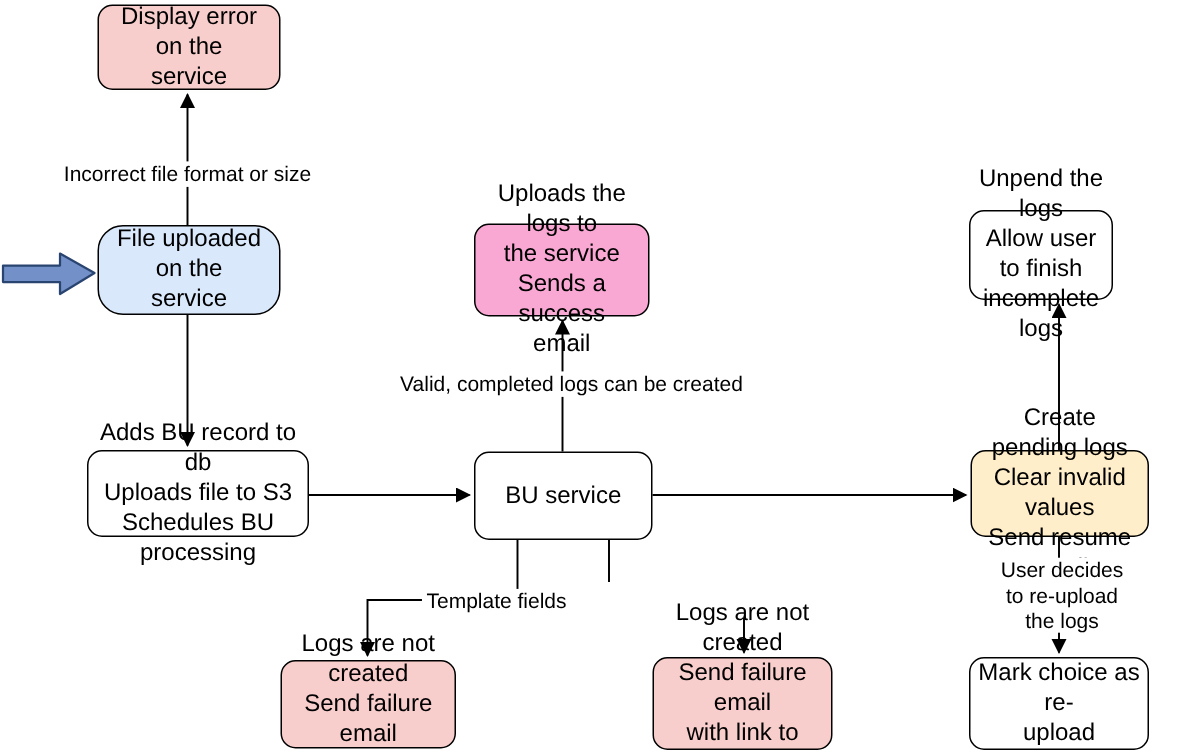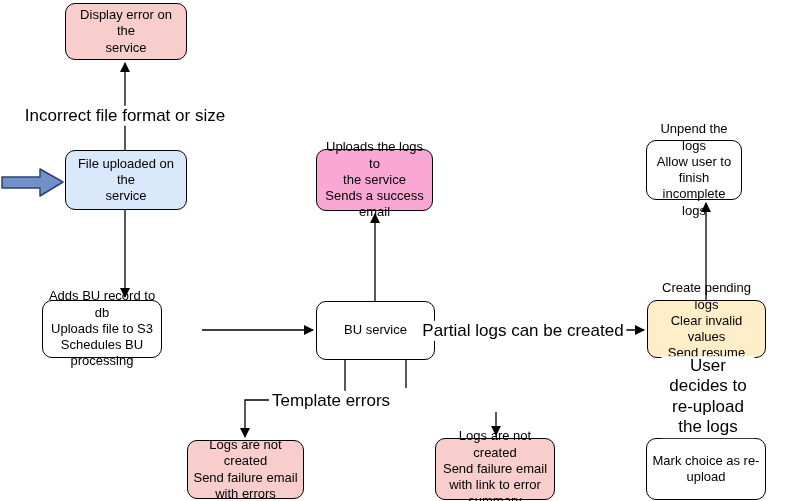--- a/index.html
+++ b/index.html
@@ -14,47 +14,47 @@
   .edges { position:absolute; left:0; top:0; }
   .node {
     position:absolute;
     box-sizing:border-box;
     border:1.5px solid #000000;
     border-radius:10px;
     display:flex;
     align-items:center;
     justify-content:center;
     text-align:center;
-    font-size:13px;
+    font-size:16px;
     line-height:1.25;
     padding:2px 4px;
   }
   .node .node-text { white-space:pre-line; }
   .fill-pink   { background:#f8cecc; }
-  .fill-blue   { background:#dae8fc; }
+  .fill-blue   { background:#dae8fc;border-radius:17px; }
   .fill-green  { background:#f9a8d4; }
   .fill-yellow { background:#ffeec9; }
   .fill-white  { background:#ffffff; }
 
   .n-display-error  { left:65px;  top:3px;   width:122px; height:57px; }
   .n-file-uploaded  { left:65px;  top:150px; width:122px; height:60px; }
-  .n-adds-bu        { left:42px;  top:300px; width:120px; height:58px; }
+  .n-adds-bu        { left:58px;  top:300px; width:148px; height:58px; }
   .n-bu-service     { left:316px; top:301px; width:119px; height:59px; }
   .n-uploads-logs   { left:316px; top:149px; width:117px; height:62px; }
   .n-logs-nc1       { left:187px; top:440px; width:117px; height:59px; }
   .n-logs-nc2       { left:435px; top:438px; width:120px; height:62px; }
   .n-create-pending { left:647px; top:300px; width:119px; height:58px; }
   .n-unpend         { left:646px; top:140px; width:96px; height:60px; }
   .n-mark-choice    { left:646px; top:438px; width:120px; height:62px;justify-content:center; }
 
   .elabel {
     position:absolute;
     transform:translate(-50%,-50%);
     background:#ffffff;
-    font-size:17px;
+    font-size:14px;
     line-height:1.2;
     text-align:center;
     white-space:pre-line;
     padding:0 3px;
   }
   .l-incorrect    { left:125px; top:116px; }
   .l-correct      { left:128px; top:261px; }
   .l-valid        { left:381px; top:256px; }
   .l-partial      { left:523px; top:331px; }
   .l-template     { left:331px; top:401px; }
@@ -132,17 +132,17 @@
     <span class="node-text">Unpend the logs
 Allow user to finish
 incomplete logs</span>
   </div>
   <div class="node n-mark-choice fill-white">
     <span class="node-text">Mark choice as re-
 upload</span>
   </div>
 
   <div class="elabel l-incorrect">Incorrect file format or size</div>
-  <div class="elabel l-partial">Partial logs can be created</div>
-  <div class="elabel l-template">Template errors</div>
+  <div class="elabel l-valid">Valid, completed logs can be created</div>
+  <div class="elabel l-template">Template fields</div>
   <div class="elabel l-user-decides">User decides to re-upload the logs</div>
 
 </div>
 
 </body></html>

